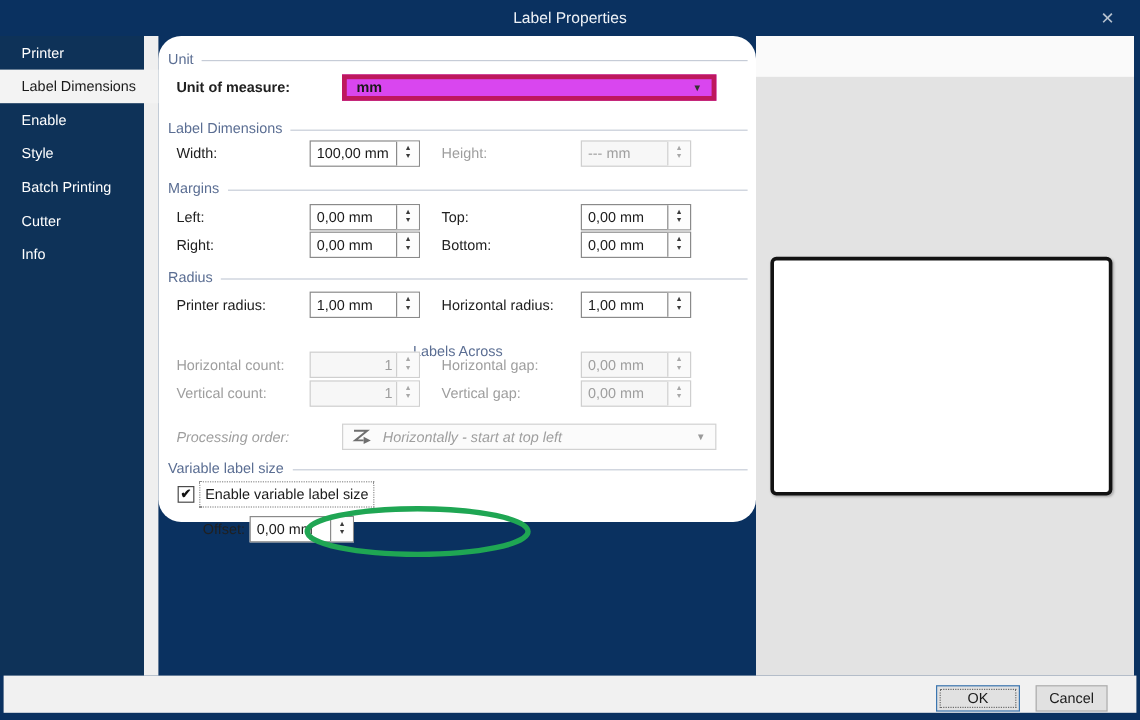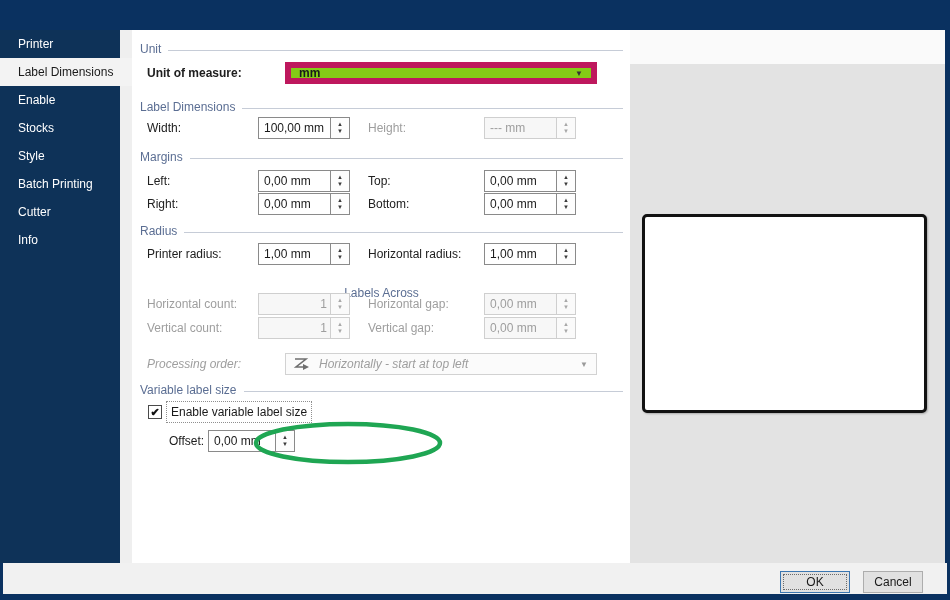--- a/index.html
+++ b/index.html
@@ -17,21 +17,21 @@
 
   
   .sidebar { position:absolute; left:0; top:30px; width:120px; height:533px; background:#0e3258; }
   .side-item { height:28px; line-height:28px; padding-left:18px; font-size:12px; color:#ffffff;
                white-space:nowrap; cursor:pointer; }
   .side-item.selected { position:relative; width:132px; background:#f3f3f3; color:#1a1a1a; z-index:3; }
 
   .gutter { position:absolute; left:120px; top:30px; width:12px; height:533px; background:#efefef; }
 
   
-  .content { position:absolute; left:132px; top:30px; width:498px; height:533px; background:#ffffff; }
+  .content { position:absolute; left:132px; top:30px; width:498px; height:405px; background:#ffffff;border-radius:19px; }
 
   .sect { position:absolute; left:8px; right:7px; display:flex; align-items:center; height:14px; }
   .sect .st { font-size:12px; color:#5b6e93; white-space:nowrap; }
   .sect .ln { flex:1; height:1px; background:#c6ccd7; margin-left:7px; margin-top:2px; }
 
   .row { position:absolute; left:0; width:100%; height:22px; }
   .lbl { position:absolute; top:0; font-size:12px; color:#202020; line-height:22px; white-space:nowrap; }
   .lbl.dis { color:#9e9e9e; }
   .c1l { left:15px; } .c1f { left:126px; } .c2l { left:236px; } .c2f { left:352px; }
 
@@ -44,21 +44,21 @@
                   align-items:center; justify-content:center; gap:2px; background:#fdfdfd; cursor:pointer; }
   .spin .arrows span { font-size:6px; line-height:5px; color:#3a3a3a; }
   .spin.dis { border-color:#cfcfcf; background:#f7f7f7; }
   .spin.dis .txt { color:#9e9e9e; }
   .spin.dis .arrows { border-left-color:#cfcfcf; background:#fafafa; }
   .spin.dis .arrows span { color:#a8a8a8; }
 
   .dd { position:absolute; top:0; height:22px; display:flex; align-items:center; cursor:pointer; }
   .dd .dtxt { font-size:12px; padding-left:8px; white-space:nowrap; }
   .dd .darr { position:absolute; right:8px; font-size:8px; }
-  .dd.unit { left:153px; width:312px; background:#84cc16; border:6px solid #be185d; }
+  .dd.unit { left:153px; width:312px; background:#d946ef; border:4px solid #be185d; }
   .dd.unit .dtxt { color:#1a1a1a; } .dd.unit .darr { color:#333333; }
   .dd.proc { left:153px; width:312px; background:#fbfbfb; border:1px solid #d2d2d2; }
   .dd.proc .dtxt { color:#9e9e9e; } .dd.proc .darr { color:#9a9a9a; }
   .proc-icon { width:18px; height:14px; margin-left:7px; flex:0 0 auto; }
 
   .checkbox { position:absolute; left:16px; top:4px; width:14px; height:14px; background:#ffffff;
               border:1px solid #4a4a4a; text-align:center; cursor:pointer; }
   .checkbox .mark { display:block; font-size:11px; line-height:13px; color:#111111; font-weight:bold; }
   .chk-label { position:absolute; left:34px; top:0; font-size:12px; color:#1a1a1a; line-height:20px;
                border:1px dotted #8f8f8f; padding:0 4px; white-space:nowrap; }
@@ -79,26 +79,29 @@
 
   
   .annotation { position:absolute; left:252px; top:421px; width:196px; height:46px; z-index:9;
                 pointer-events:none; }
 </style>
 </head>
 <body>
 
 <div class="window">
 
+  <div class="titlebar">
+    <div class="title">Label Properties</div>
+    <div class="close-btn">✕</div>
+  </div>
 
   <div class="sidebar">
     <div class="side-item">Printer</div>
     <div class="side-item selected">Label Dimensions</div>
     <div class="side-item">Enable</div>
-    <div class="side-item">Stocks</div>
     <div class="side-item">Style</div>
     <div class="side-item">Batch Printing</div>
     <div class="side-item">Cutter</div>
     <div class="side-item">Info</div>
   </div>
 
   <div class="gutter"></div>
 
   <div class="content">
 

